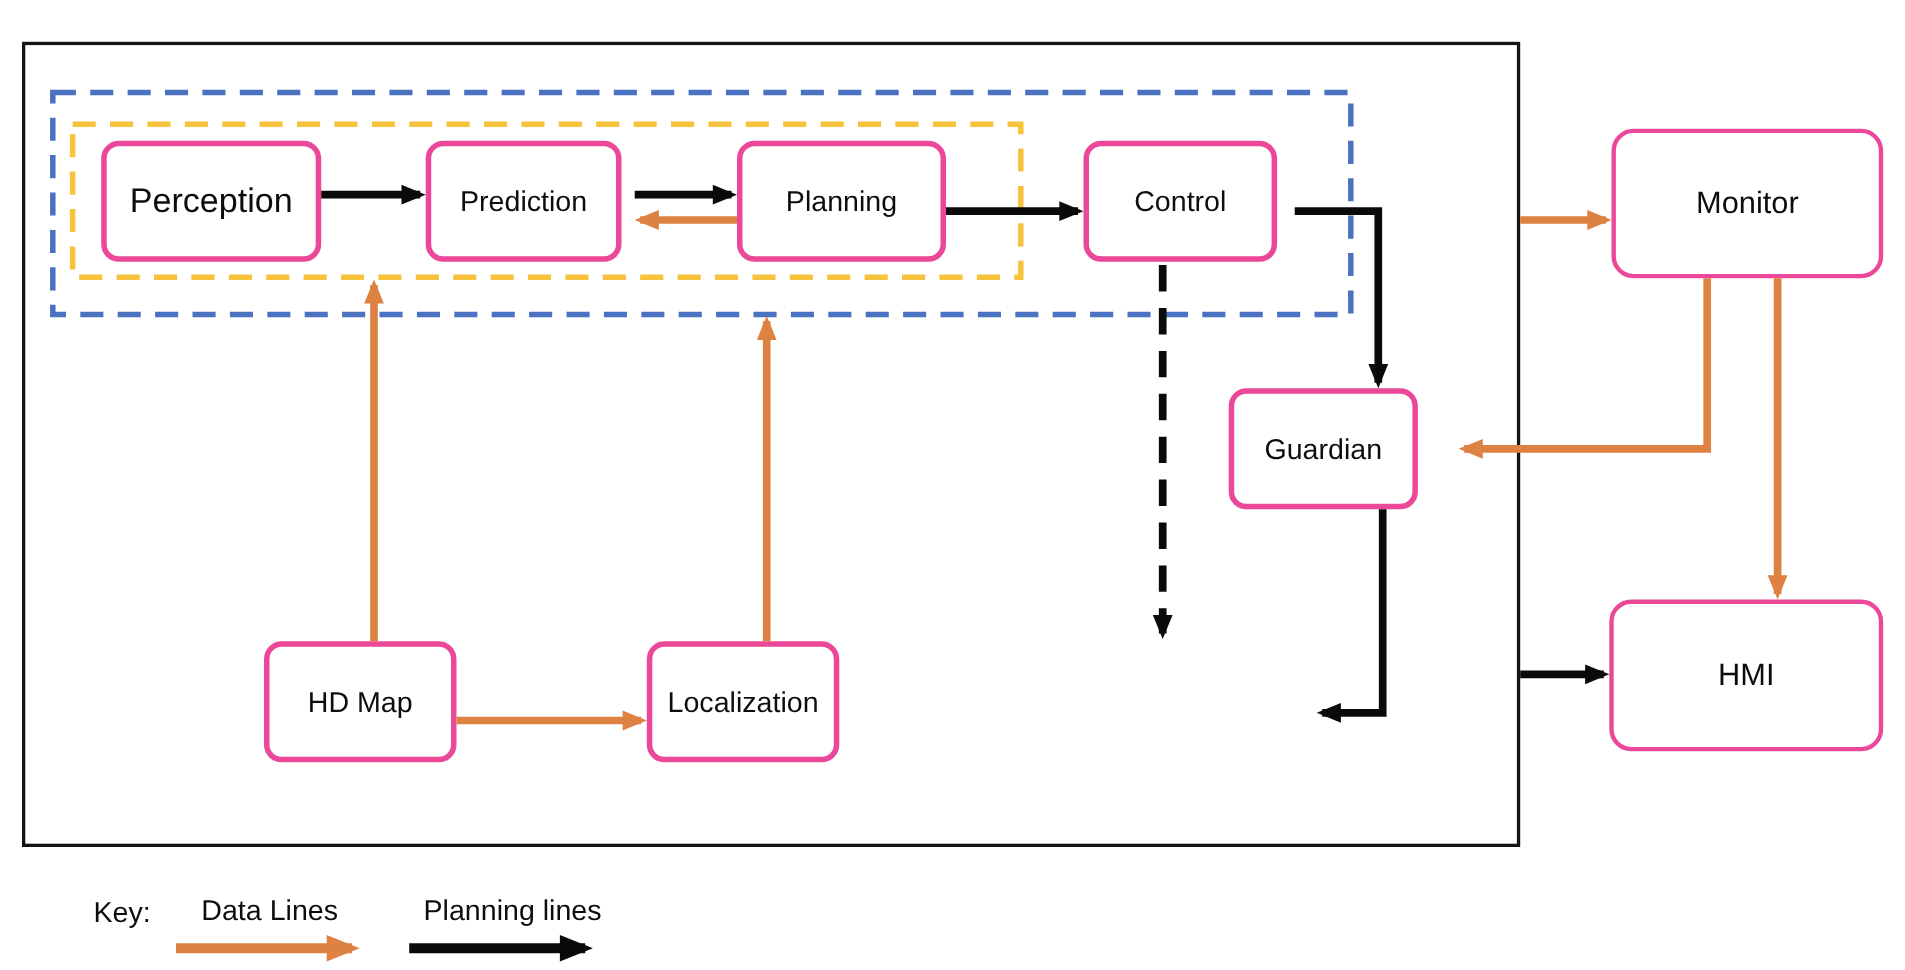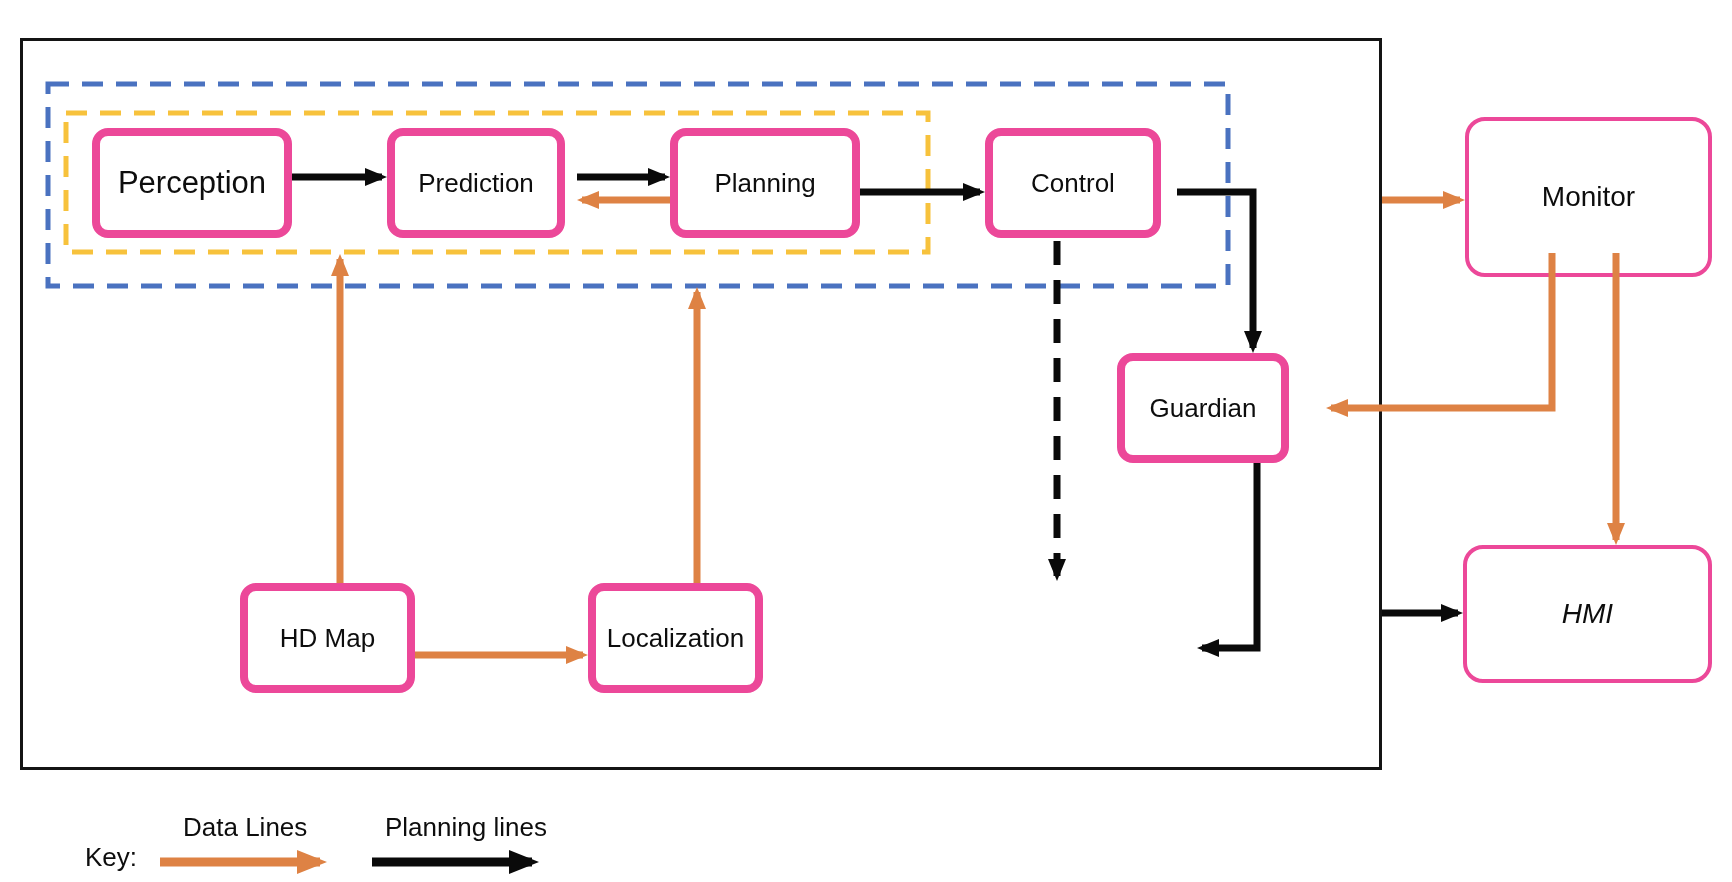--- a/index.html
+++ b/index.html
@@ -5,35 +5,35 @@
   html,body { margin:0; padding:0; background:#fff; }
   .canvas {
     position:relative; width:1732px; height:882px; background:#fff;
     font-family:"Liberation Sans", sans-serif; color:#0d0d0d; overflow:hidden;
   }
   #outer-frame {
     position:absolute; left:20px; top:38px; width:1362px; height:732px;
     border:3px solid #141414; box-sizing:border-box; background:#fff;
   }
   .node {
-    position:absolute; background:#fff; border:8px solid #ec4899; border-radius:16px;
+    position:absolute; background:#fff; border:5px solid #ec4899; border-radius:16px;
     display:flex; align-items:center; justify-content:center;
     font-size:26px; box-sizing:border-box; text-align:center; z-index:3;
   }
   .node.big { border-width:4px; border-radius:20px; font-size:28px; }
   .n-perception   { left:92px;   top:128px; width:200px; height:110px; font-size:31px; }
   .n-prediction   { left:387px;  top:128px; width:178px; height:110px; }
   .n-planning     { left:670px;  top:128px; width:190px; height:110px;text-align:right; }
   .n-control      { left:985px;  top:128px; width:176px; height:110px; }
   .n-hdmap        { left:240px;  top:583px; width:175px; height:110px; }
   .n-localization { left:588px;  top:583px; width:175px; height:110px; }
   .n-canbus       { left:993px;  top:583px; width:204px; height:110px; }
   .n-guardian     { left:1117px; top:353px; width:172px; height:110px; }
-  .n-monitor      { left:1465px; top:117px; width:247px; height:160px;align-items:center; }
-  .n-hmi          { left:1463px; top:545px; width:249px; height:138px;font-style:italic; }
+  .n-monitor      { left:1465px; top:117px; width:247px; height:136px;align-items:center; }
+  .n-hmi          { left:1463px; top:545px; width:249px; height:138px; }
 
   .canbus-wrap {
     text-decoration: underline wavy var(--squiggle-red,#E0382B);
     text-underline-offset:10px; text-decoration-thickness:2px;
   }
   .canbus-inner {
     text-decoration: underline solid #0d0d0d;
     text-underline-offset:5px; text-decoration-thickness:2px;
   }
 
@@ -41,21 +41,21 @@
   .ln-ctl  { stroke:var(--control-line,#0a0a0a); stroke-width:7; fill:none; }
   .ln-ctl-dash { stroke:var(--control-line,#0a0a0a); stroke-width:7; fill:none; stroke-dasharray:24 15; }
   .ln-data { stroke:var(--data-line,#DE8244); stroke-width:7; fill:none; }
   .ln-key  { stroke-width:9; }
   .mk-ctl  { fill:var(--control-line,#0a0a0a); }
   .mk-data { fill:var(--data-line,#DE8244); }
   .grp-blue   { stroke:var(--group-blue,#4A72C0);   stroke-width:5; fill:none; stroke-dasharray:21 13; }
   .grp-yellow { stroke:var(--group-yellow,#F7C23C); stroke-width:5; fill:none; stroke-dasharray:21 13; }
 
   .key-label { position:absolute; font-size:26px; color:#0d0d0d; white-space:nowrap; z-index:3; }
-  #key-title   { left:85px;  top:814px;margin-top:28px; }
+  #key-title   { left:85px;  top:814px; }
   #key-data    { left:183px; top:812px;text-align:center; }
   #key-control { left:385px; top:812px; }
 </style>
 </head>
 <body>
 
 <div class="canvas">
 
   <div id="outer-frame"></div>
 

